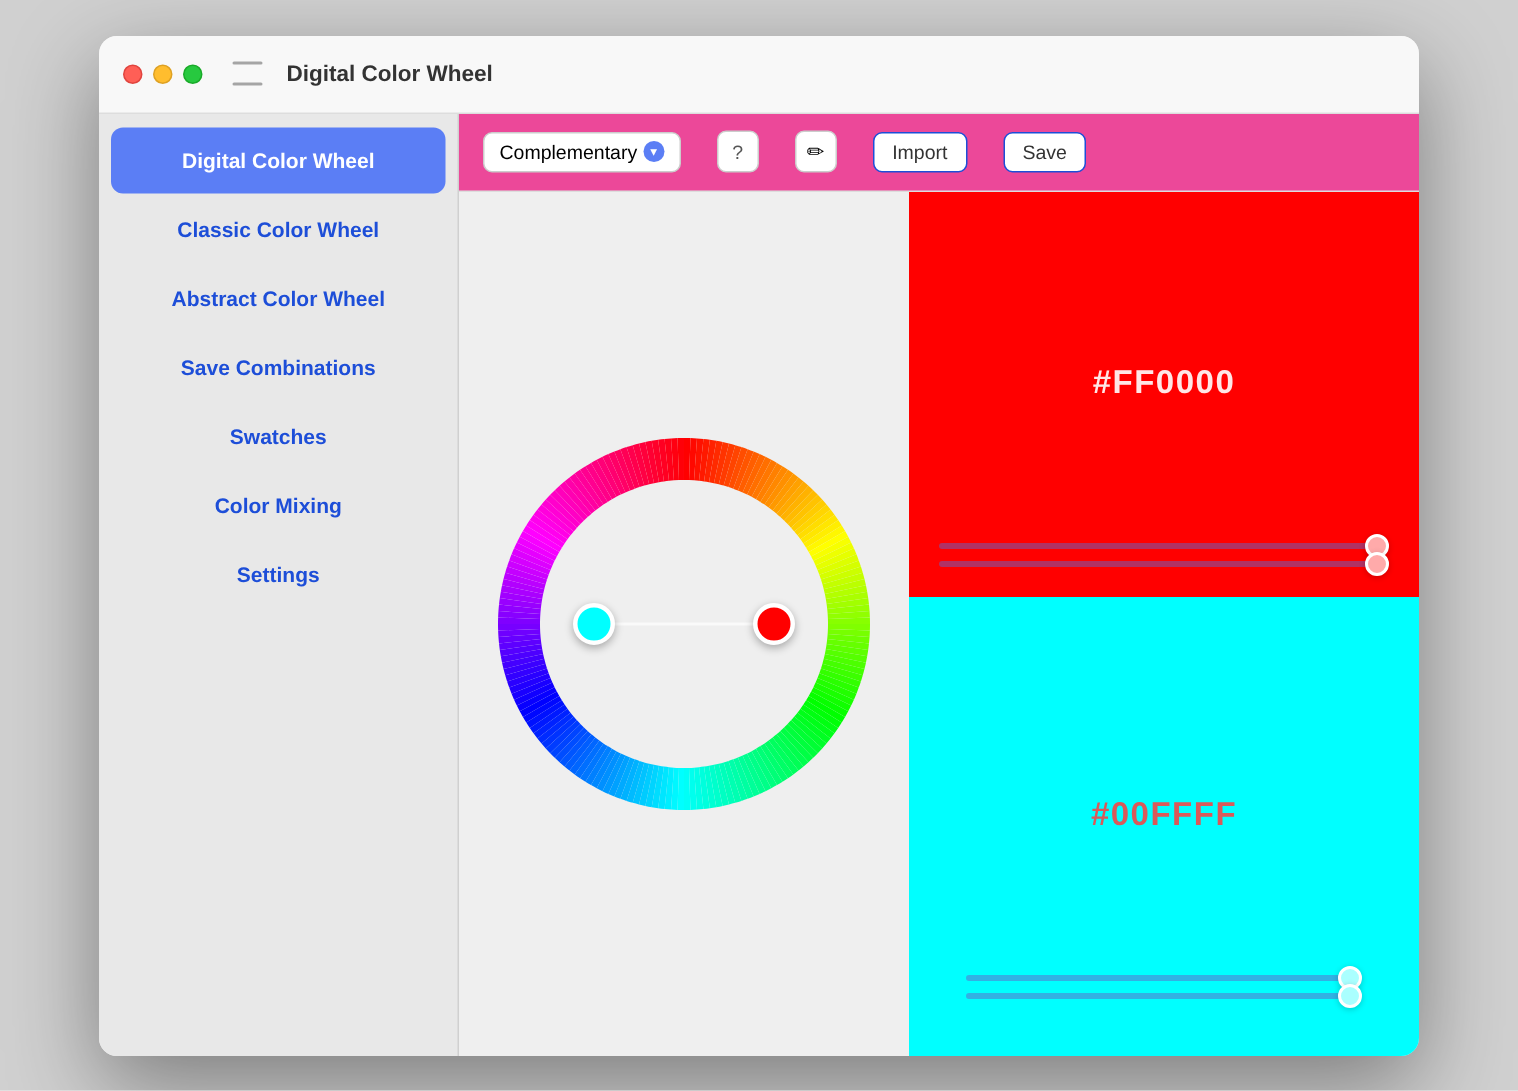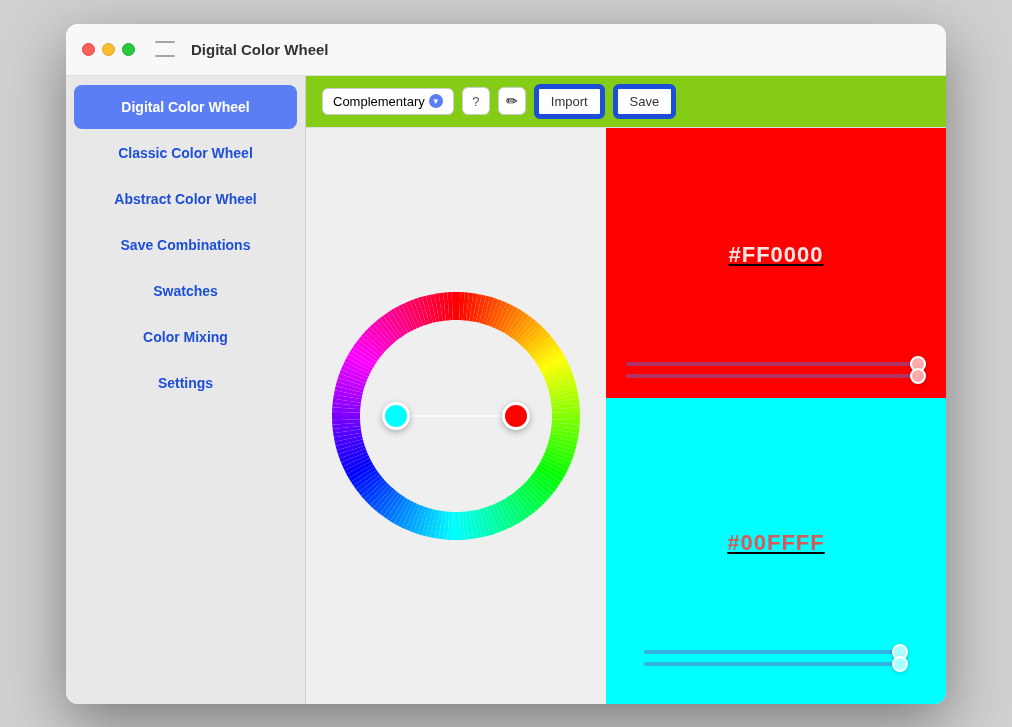--- a/index.html
+++ b/index.html
@@ -95,26 +95,26 @@
       font-weight: 600;
     }
     .content-area {
       flex: 1;
       display: flex;
       flex-direction: column;
       overflow: hidden;
     }
     .toolbar {
       height: 52px;
-      background: #84cc16;
+      background: #ec4899;
       border-bottom: 1px solid #ddd;
       display: flex;
       align-items: center;
       padding: 0 16px;
-      gap: 8px;
+      gap: 24px;
       flex-shrink: 0;
     }
     .combo-select {
       display: flex;
       align-items: center;
       background: white;
       border: 1px solid #ccc;
       border-radius: 6px;
       padding: 5px 10px;
       font-size: 13px;
@@ -127,21 +127,21 @@
       background: #5b7ef5;
       border-radius: 50%;
       display: flex;
       align-items: center;
       justify-content: center;
       color: white;
       font-size: 9px;
     }
     .toolbar-btn {
       background: white;
-      border: 5px solid #1d4ed8;
+      border: 1px solid #1d4ed8;
       border-radius: 6px;
       padding: 5px 12px;
       font-size: 13px;
       cursor: pointer;
       color: #333;
     }
     .help-btn {
       width: 28px;
       height: 28px;
       background: white;
@@ -196,21 +196,20 @@
       border: 3px solid white;
       cursor: pointer;
       transform: translate(-50%, -50%);
       box-shadow: 0 2px 6px rgba(0,0,0,0.3);
     }
     .swatches-panel {
       width: 340px;
       display: flex;
       flex-direction: column;
       flex-shrink: 0;
-      text-decoration: underline;
     }
     .swatch-top {
       flex: 1;
       background: #ff0000;
       display: flex;
       flex-direction: column;
       align-items: center;
       justify-content: space-between;
       padding: 20px;
       position: relative;

